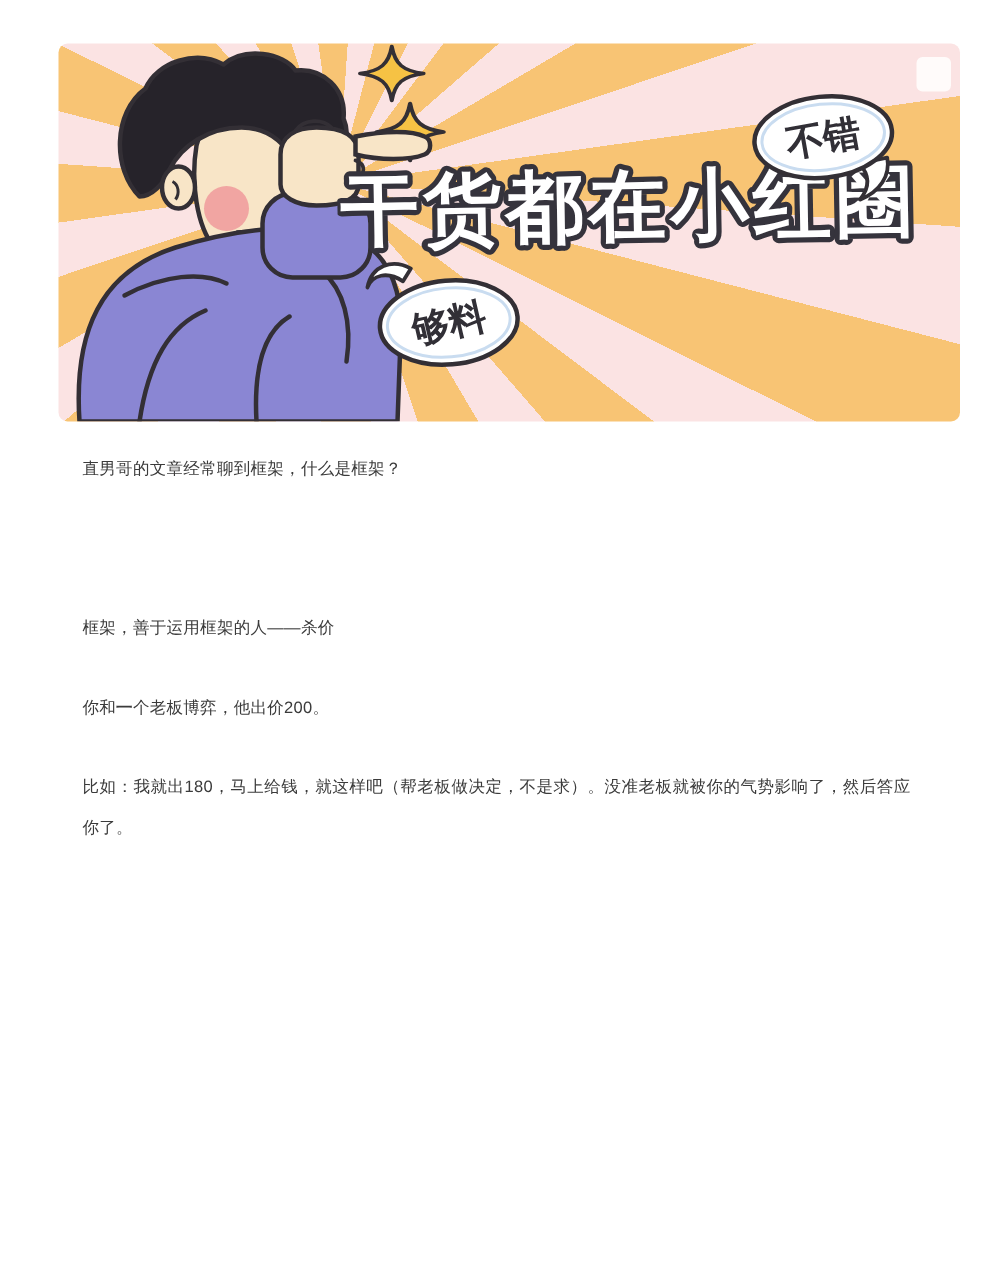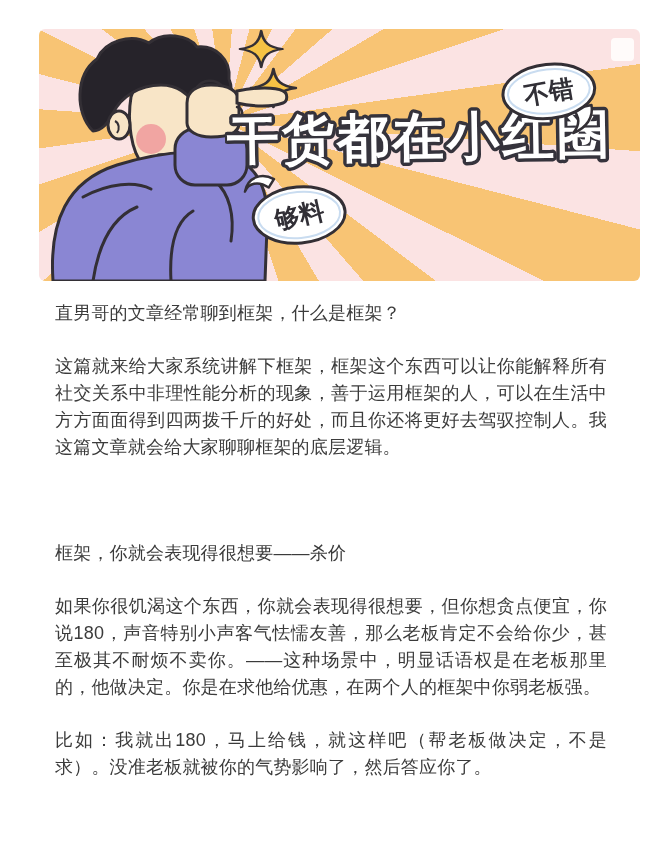--- a/index.html
+++ b/index.html
@@ -44,21 +44,21 @@
   
   .article{
     position:absolute;
     left:0;top:267px;
     width:660px;
     padding:33px 53px 0 55px;
     box-sizing:border-box;
   }
   .article p{
     margin:0 0 26px 0;
-    font-size:18px;
+    font-size:11px;
     line-height:27px;
     color:#3b3b3b;
     letter-spacing:0.2px;
     text-align:justify;
   }
   .article .gap{height:53px;}
   .b{font-weight:700;}
 </style>
 </head>
 <body>
@@ -121,18 +121,17 @@
       <ellipse cx="56" cy="46" rx="41" ry="23" fill="none" stroke="#C9DCF0" stroke-width="2"></ellipse>
       <text x="56" y="55" text-anchor="middle" font-size="25" fill="#312F36" transform="rotate(-8 56 46)">够料</text>
     </g>
   </svg>
 
   <div class="watermark"></div>
 </div>
 
 <div class="article">
   <p>直男哥的文章经常聊到框架，什么是框架？</p>
-  <p>这篇就来给大家系统讲解下框架，框架这个东西可以让你能解释所有社交关系中非理性能分析的现象，善于运用框架的人，可以在生活中方方面面得到四两拨千斤的好处，而且你还将更好去驾驭控制人。我这篇文章就会给大家聊聊框架的底层逻辑。</p>
   <div class="gap"></div>
-  <p>框架，你就会表现得很想要——杀价</p>
-  <p>如果你很饥渴这个东西，你就会表现得很想要，但你想贪点便宜，你说180，声音特别小声客气怯懦友善，那么老板肯定不会给你少，甚至极其不耐烦不卖你。——这种场景中，明显话语权是在老板那里的，他做决定。你是在求他给优惠，在两个人的框架中你弱老板强。</p>
+  <p>框架，善于运用框架的人——杀价</p>
+  <p><span>你和</span><span class="b">一</span><span>个老板博弈，他出价200。</span></p>
   <p>比如：我就出180，马上给钱，就这样吧（帮老板做决定，不是求）。没准老板就被你的气势影响了，然后答应你了。</p>
 </div>
 
 </body></html>

